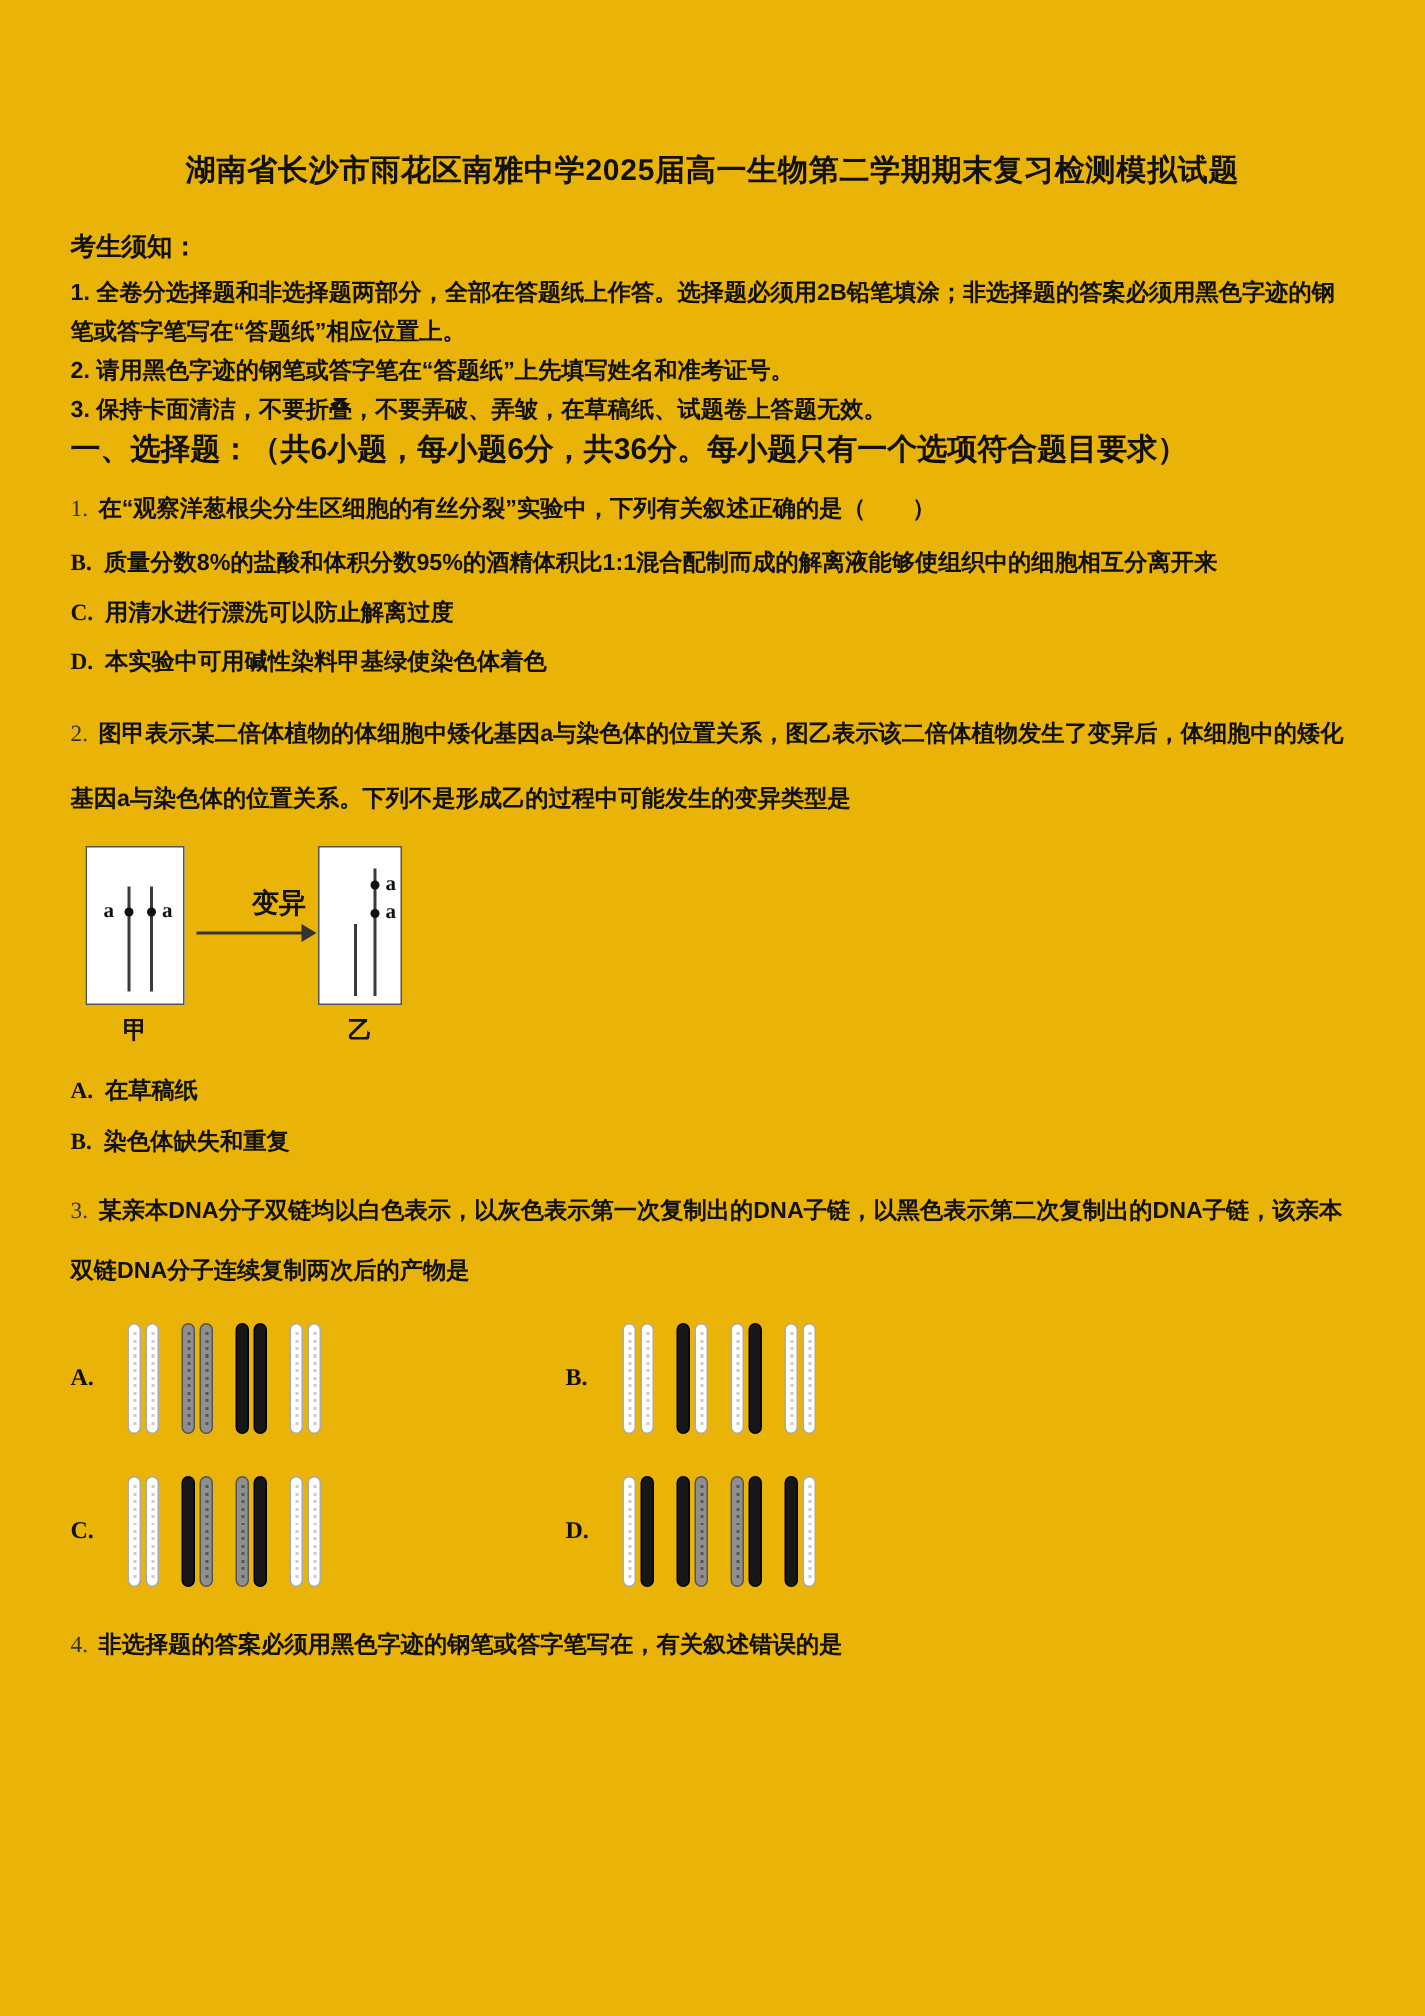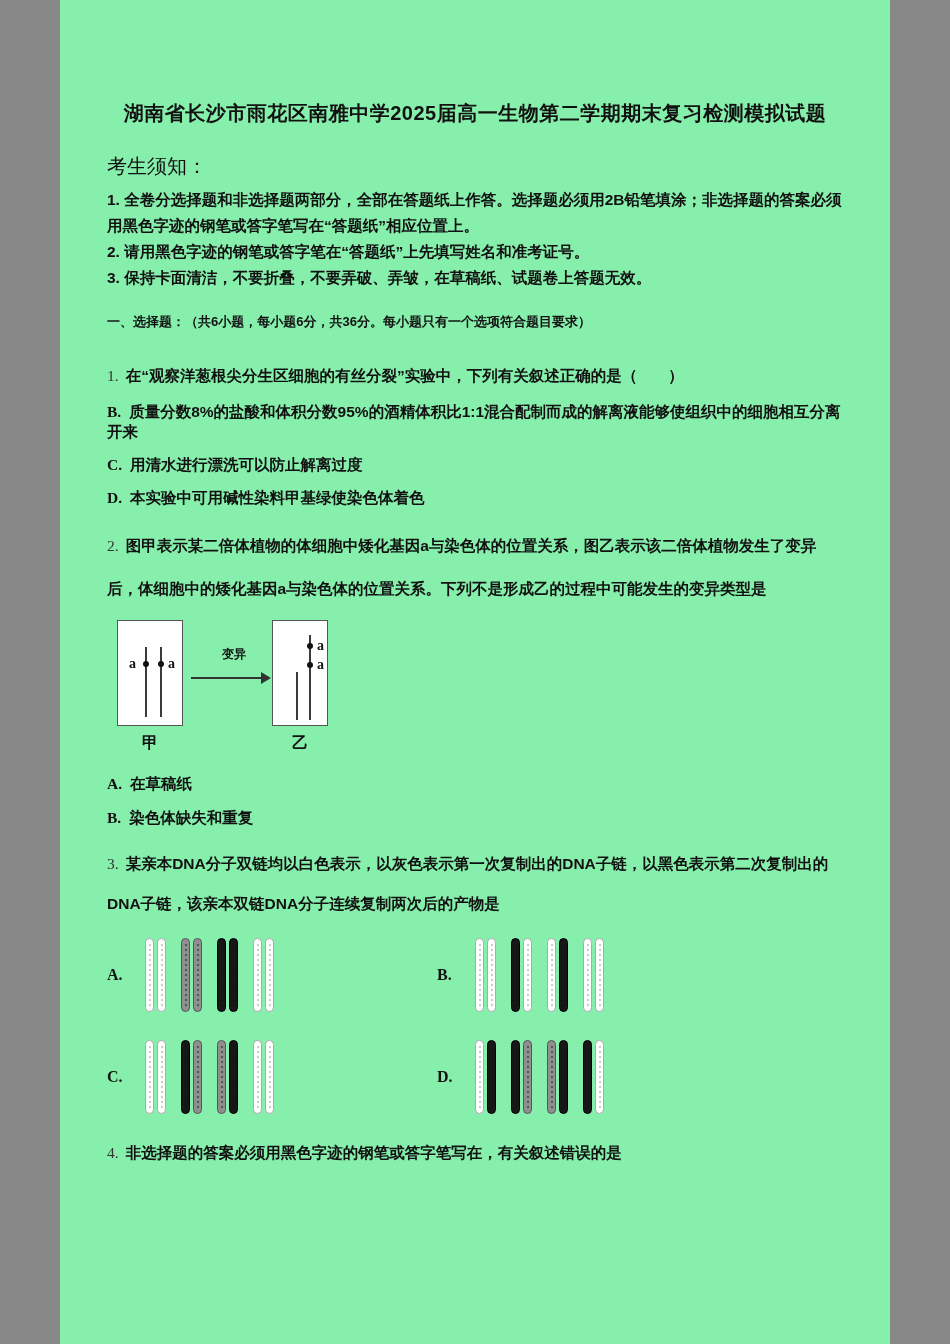--- a/index.html
+++ b/index.html
@@ -1,45 +1,45 @@
 <!DOCTYPE html>
 <html style="--strand-white: #ffffff; --strand-gray: #8f8f8f; --strand-black: #171717;"><head>
 <meta charset="utf-8">
 <style>
   html,body{margin:0;padding:0;background:#888;}
   .page{
-    width:830px;height:1344px;background:#86efac;margin:0 auto;position:relative;
+    width:950px;height:1344px;background:#eab308;margin:0 auto;position:relative;
     box-sizing:border-box;padding:100px 47px 0 47px;color:#111;
     font-family:"Liberation Sans","DejaVu Sans",sans-serif;
   }
   h1.title{
     font-size:20px;font-weight:700;text-align:center;margin:0 0 26px 0;letter-spacing:.5px;
   }
-  .notice-heading{font-size:20px;font-weight:400;margin-bottom:7px;}
+  .notice-heading{font-size:17px;font-weight:700;margin-bottom:7px;}
   .notice-item{font-size:15.5px;font-weight:600;line-height:26px;}
-  .section-heading{font-size:13px;font-weight:600;margin-top:18px;line-height:26px;}
+  .section-heading{font-size:20px;font-weight:600;line-height:26px;}
   .stem{font-size:15.5px;font-weight:600;}
   .qnum{font-family:"Liberation Serif","DejaVu Serif",serif;font-weight:400;color:#333;margin-right:7px;}
-  .q1-stem{margin-top:28px;line-height:26px;}
+  .q1-stem{margin-top:14px;line-height:26px;}
   .q2-stem{margin-top:16px;line-height:43px;}
   .q3-stem{margin-top:16px;line-height:40px;}
   .q4-stem{margin-top:26px;line-height:26px;}
   .opt{font-size:15.5px;font-weight:600;margin-top:13px;line-height:20px;}
   .opt .olabel{font-family:"Liberation Serif","DejaVu Serif",serif;font-weight:700;margin-right:8px;}
   .opt2{margin-top:14px;}
 
   
   .fig2{position:relative;height:140px;margin:10px 0 6px 0;}
   .fbox{position:absolute;top:0;border:1.5px solid #555;background:#fff;box-sizing:border-box;}
   .fbox.jia{left:10px;width:66px;height:106px;}
   .fbox.yi{left:165px;width:56px;height:106px;}
   .chline{position:absolute;width:2px;background:#3a3a3a;}
   .gdot{position:absolute;width:6px;height:6px;border-radius:50%;background:#111;}
   .glabel{position:absolute;font-family:"Liberation Serif","DejaVu Serif",serif;font-weight:700;font-size:14px;line-height:14px;}
-  .arrow-label{position:absolute;left:92px;top:26px;width:70px;text-align:center;font-size:12px;font-weight:600;}
+  .arrow-label{position:absolute;left:104px;top:26px;width:70px;text-align:center;font-size:18px;font-weight:600;}
   .arrow-line{position:absolute;left:84px;top:57px;width:72px;height:2px;background:#333;}
   .arrow-head{position:absolute;left:154px;top:52px;width:0;height:0;border-left:10px solid #333;border-top:6px solid transparent;border-bottom:6px solid transparent;}
   .fcap{position:absolute;top:113px;font-size:16px;font-weight:600;text-align:center;}
   .fcap.jia{left:10px;width:66px;}
   .fcap.yi{left:165px;width:56px;}
 
   
   .dna-grid{display:grid;grid-template-columns:330px 1fr;row-gap:28px;margin-top:14px;}
   .dna-cell{display:flex;align-items:center;}
   .dna-label{font-family:"Liberation Serif","DejaVu Serif",serif;font-weight:700;font-size:16px;width:38px;}

